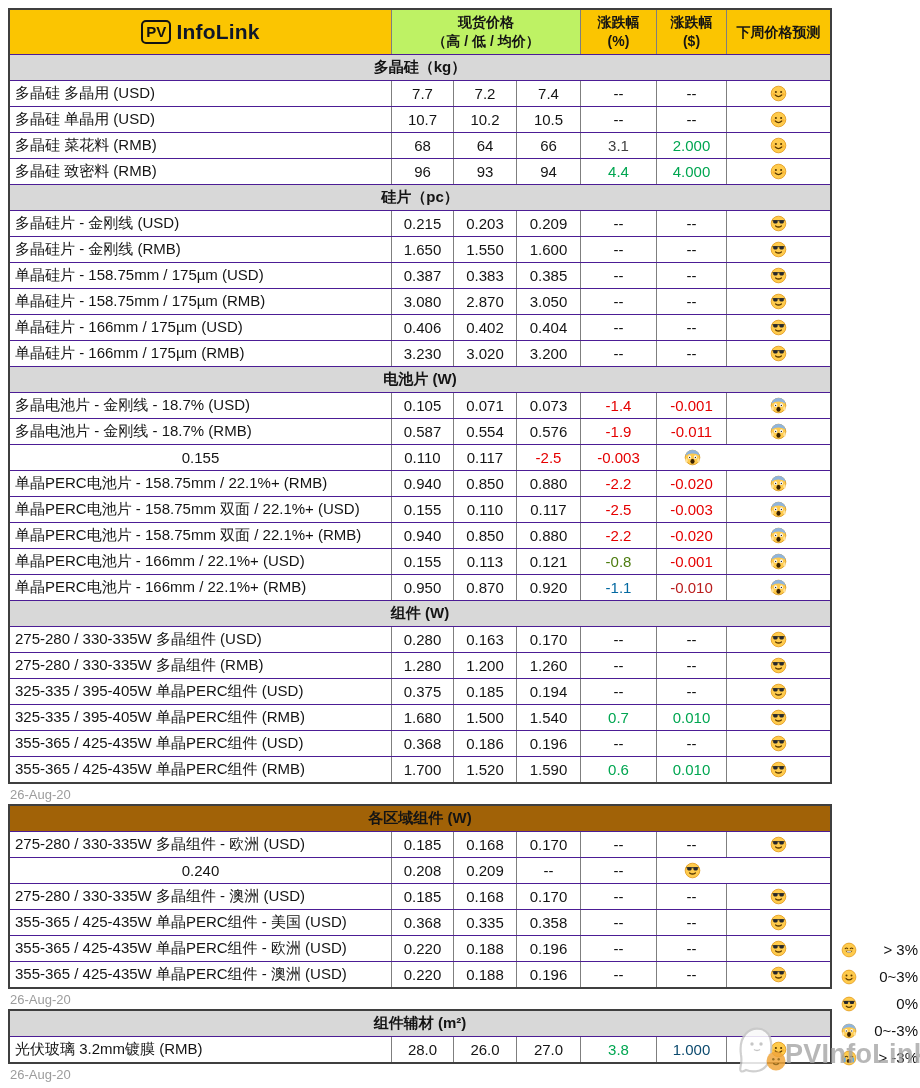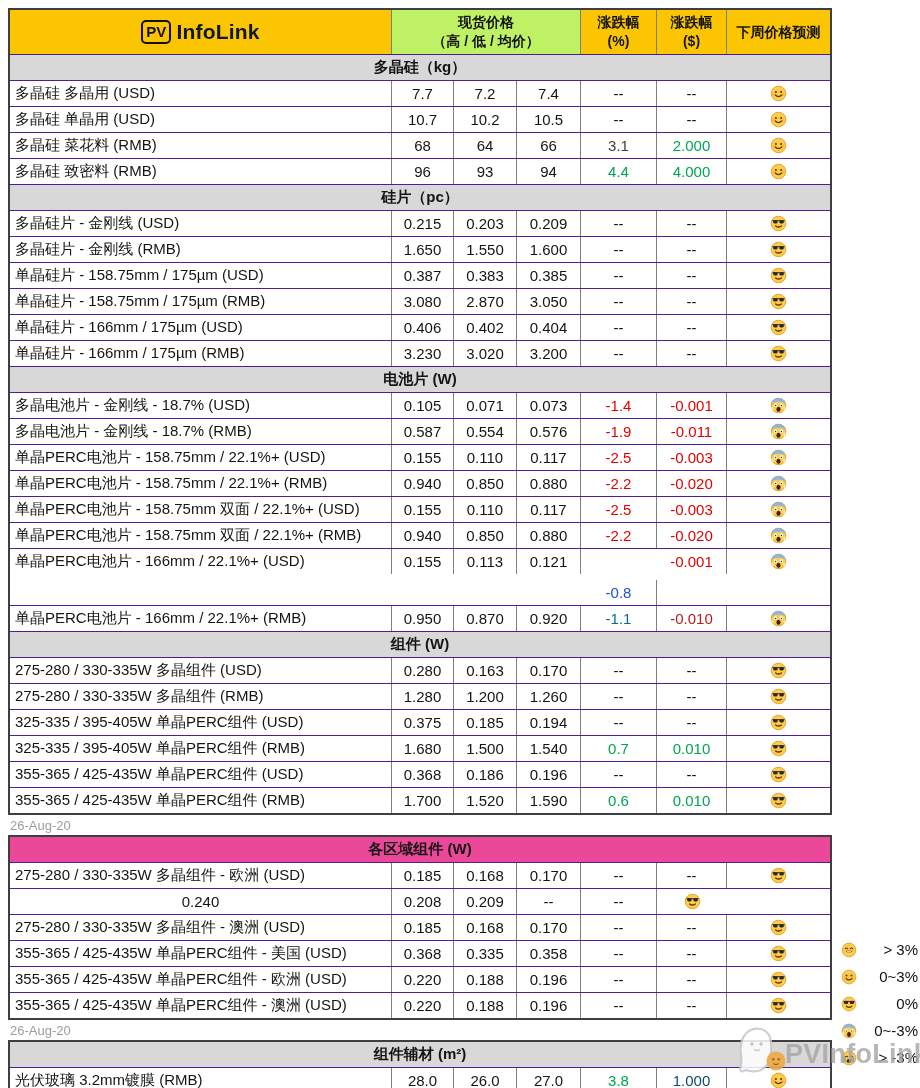--- a/index.html
+++ b/index.html
@@ -316,21 +316,20 @@
               <circle cx="6.6" cy="10" r="0.8" fill="#26282B"></circle>
               <circle cx="13.4" cy="10" r="0.8" fill="#26282B"></circle>
               <ellipse cx="10" cy="14.4" rx="2.4" ry="3" fill="#3B2200"></ellipse>
               <ellipse cx="2.9" cy="13.6" rx="1.5" ry="2.6" fill="#FFE29C"></ellipse>
               <ellipse cx="17.1" cy="13.6" rx="1.5" ry="2.6" fill="#FFE29C"></ellipse>
             </svg>
           </span>
         </div>
       </div>
       <div class="row data-row">
-        <div class="cell lbl">单晶PERC电池片 - 158.75mm / 22.1%+ (USD)</div>
         <div class="cell">0.155</div>
         <div class="cell">0.110</div>
         <div class="cell">0.117</div>
         <div class="cell" style="color: rgb(229, 0, 0);">-2.5</div>
         <div class="cell" style="color: rgb(229, 0, 0);">-0.003</div>
         <div class="cell">
           <span class="emoji">
             <svg width="17" height="17" viewBox="0 0 20 20">
               <circle cx="10" cy="10" r="8.6" fill="#FFCB4C" stroke="#D7951B" stroke-width="1"></circle>
               <path d="M1.6 8 A8.6 8.6 0 0 1 18.4 8 Q14.5 5.2 10 5.2 Q5.5 5.2 1.6 8 Z" fill="#8FB4DC"></path>
@@ -412,21 +411,21 @@
               <ellipse cx="17.1" cy="13.6" rx="1.5" ry="2.6" fill="#FFE29C"></ellipse>
             </svg>
           </span>
         </div>
       </div>
       <div class="row data-row">
         <div class="cell lbl">单晶PERC电池片 - 166mm / 22.1%+ (USD)</div>
         <div class="cell">0.155</div>
         <div class="cell">0.113</div>
         <div class="cell">0.121</div>
-        <div class="cell" style="color: #1d4ed8; margin-top: 31px;">-0.8</div>
+        <div class="cell" style="color: #4d7c0f;">-0.8</div>
         <div class="cell" style="color: rgb(229, 0, 0);">-0.001</div>
         <div class="cell">
           <span class="emoji">
             <svg width="17" height="17" viewBox="0 0 20 20">
               <circle cx="10" cy="10" r="8.6" fill="#FFCB4C" stroke="#D7951B" stroke-width="1"></circle>
               <path d="M1.6 8 A8.6 8.6 0 0 1 18.4 8 Q14.5 5.2 10 5.2 Q5.5 5.2 1.6 8 Z" fill="#8FB4DC"></path>
               <ellipse cx="6.6" cy="9.6" rx="1.7" ry="2.2" fill="#ffffff"></ellipse>
               <ellipse cx="13.4" cy="9.6" rx="1.7" ry="2.2" fill="#ffffff"></ellipse>
               <circle cx="6.6" cy="10" r="0.8" fill="#26282B"></circle>
               <circle cx="13.4" cy="10" r="0.8" fill="#26282B"></circle>
@@ -575,21 +574,21 @@
               <path d="M6.6 12.8 Q10 15.5 13.4 12.8" stroke="#5B3A00" stroke-width="1.5" fill="none" stroke-linecap="round"></path>
             </svg>
           </span>
         </div>
       </div>
     </div>
   <div class="date-line">26-Aug-20</div>
 
   <div class="tbl" id="table-1">
       <div class="row section-row">
-        <div class="cell" style="background: #ec4899;">各区域组件 (W)</div>
+        <div class="cell" style="background: #a16207;">各区域组件 (W)</div>
       </div>
       <div class="row data-row">
         <div class="cell lbl">275-280 / 330-335W 多晶组件 - 欧洲 (USD)</div>
         <div class="cell">0.185</div>
         <div class="cell">0.168</div>
         <div class="cell">0.170</div>
         <div class="cell" style="color: rgb(20, 20, 20);">--</div>
         <div class="cell" style="color: rgb(20, 20, 20);">--</div>
         <div class="cell">
           <span class="emoji">

